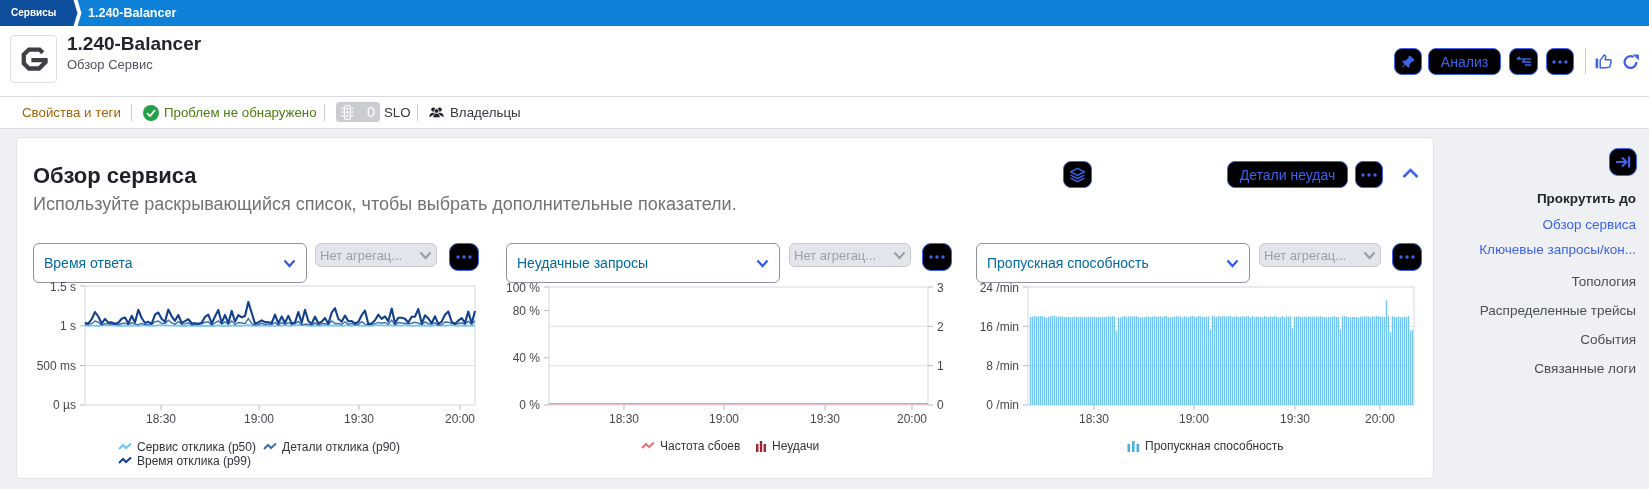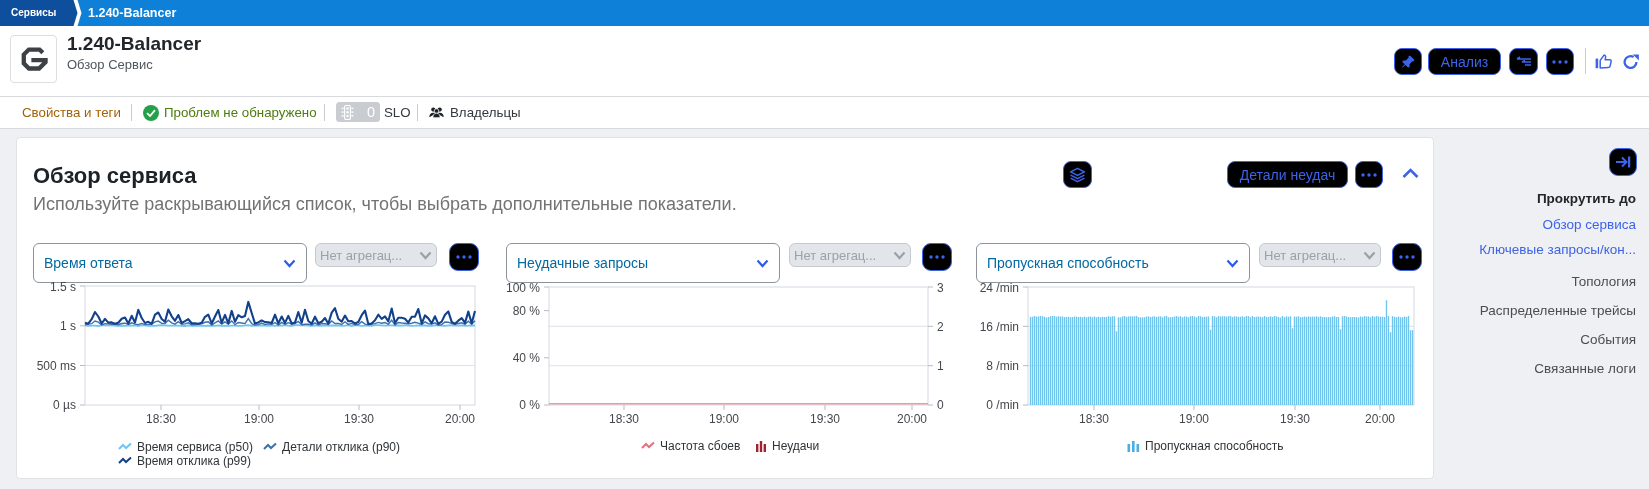--- a/index.html
+++ b/index.html
@@ -198,21 +198,21 @@
  <text class="axis" x="440" y="141" text-anchor="middle">20:00</text>
  <path d="M65.0,43.4 L68.3,43.9 L71.7,43.6 L75.0,43.6 L78.3,44.0 L81.7,43.2 L85.0,43.3 L88.3,43.4 L91.7,43.3 L95.0,43.5 L98.3,43.9 L101.7,43.5 L105.0,43.8 L108.3,43.5 L111.7,43.7 L115.0,43.3 L118.3,44.0 L121.7,43.2 L125.0,43.3 L128.3,43.8 L131.7,43.7 L135.0,43.9 L138.3,43.4 L141.7,43.2 L145.0,43.3 L148.3,43.6 L151.7,43.6 L155.0,43.6 L158.3,43.7 L161.7,43.9 L165.0,44.0 L168.3,43.3 L171.7,43.9 L175.0,43.9 L178.3,43.9 L181.7,43.6 L185.0,43.8 L188.3,43.6 L191.7,43.8 L195.0,43.8 L198.3,43.3 L201.7,43.8 L205.0,43.6 L208.3,43.8 L211.7,43.6 L215.0,43.7 L218.3,43.8 L221.7,43.8 L225.0,43.3 L228.3,43.2 L231.7,43.9 L235.0,43.7 L238.3,43.4 L241.7,43.5 L245.0,43.7 L248.3,43.9 L251.7,43.3 L255.0,43.8 L258.3,43.3 L261.7,43.7 L265.0,43.2 L268.3,43.7 L271.7,43.9 L275.0,43.2 L278.3,43.2 L281.7,43.3 L285.0,43.2 L288.3,43.5 L291.7,43.9 L295.0,43.5 L298.3,43.6 L301.7,43.9 L305.0,43.4 L308.3,43.6 L311.7,43.3 L315.0,43.5 L318.3,43.3 L321.7,43.8 L325.0,43.7 L328.3,43.2 L331.7,44.0 L335.0,43.2 L338.3,43.4 L341.7,43.8 L345.0,43.7 L348.3,43.7 L351.7,43.8 L355.0,43.2 L358.3,43.2 L361.7,43.4 L365.0,43.7 L368.3,43.4 L371.7,43.4 L375.0,43.5 L378.3,43.4 L381.7,43.7 L385.0,43.2 L388.3,43.5 L391.7,43.8 L395.0,43.6 L398.3,43.3 L401.7,43.5 L405.0,43.5 L408.3,43.8 L411.7,43.9 L415.0,43.4 L418.3,43.4 L421.7,43.6 L425.0,43.9 L428.3,43.3 L431.7,43.3 L435.0,43.6 L438.3,43.6 L441.7,43.4 L445.0,43.8 L448.3,43.7 L451.7,43.4 L455.0,43.7" fill="none" stroke="#6ec6f0" stroke-width="1.8"></path>
  <path d="M65.0,42.7 L68.3,42.1 L71.7,41.7 L75.0,39.0 L78.3,40.1 L81.7,43.0 L85.0,41.7 L88.3,41.9 L91.7,42.2 L95.0,42.1 L98.3,42.7 L101.7,41.5 L105.0,41.2 L108.3,42.4 L111.7,40.8 L115.0,42.1 L118.3,42.6 L121.7,41.4 L125.0,42.6 L128.3,42.4 L131.7,42.1 L135.0,39.9 L138.3,39.1 L141.7,41.4 L145.0,41.5 L148.3,38.2 L151.7,40.9 L155.0,42.1 L158.3,39.6 L161.7,42.3 L165.0,41.9 L168.3,40.8 L171.7,42.8 L175.0,42.6 L178.3,42.2 L181.7,41.9 L185.0,40.3 L188.3,39.8 L191.7,43.0 L195.0,40.9 L198.3,38.9 L201.7,42.2 L205.0,39.9 L208.3,42.2 L211.7,38.9 L215.0,42.6 L218.3,40.5 L221.7,41.0 L225.0,41.6 L228.3,36.5 L231.7,41.7 L235.0,43.1 L238.3,42.6 L241.7,41.1 L245.0,42.6 L248.3,41.9 L251.7,42.5 L255.0,40.5 L258.3,43.0 L261.7,40.4 L265.0,42.4 L268.3,40.7 L271.7,42.2 L275.0,41.7 L278.3,39.5 L281.7,42.8 L285.0,42.3 L288.3,42.1 L291.7,43.0 L295.0,40.9 L298.3,42.9 L301.7,41.7 L305.0,41.6 L308.3,42.5 L311.7,38.9 L315.0,41.5 L318.3,41.4 L321.7,42.5 L325.0,39.8 L328.3,42.4 L331.7,41.4 L335.0,42.8 L338.3,42.5 L341.7,39.7 L345.0,42.1 L348.3,42.9 L351.7,42.0 L355.0,41.6 L358.3,40.4 L361.7,41.3 L365.0,40.5 L368.3,42.3 L371.7,38.1 L375.0,43.1 L378.3,40.5 L381.7,41.0 L385.0,41.3 L388.3,41.8 L391.7,41.2 L395.0,40.3 L398.3,41.1 L401.7,42.5 L405.0,39.9 L408.3,41.7 L411.7,42.1 L415.0,40.9 L418.3,43.2 L421.7,42.6 L425.0,40.0 L428.3,40.2 L431.7,41.5 L435.0,42.3 L438.3,41.5 L441.7,40.8 L445.0,42.3 L448.3,39.3 L451.7,42.3 L455.0,38.8" fill="none" stroke="#3e6fae" stroke-width="1.4"></path>
  <path d="M65.0,40.7 L68.3,41.7 L71.7,37.2 L75.0,30.0 L78.3,34.5 L81.7,41.5 L85.0,36.9 L88.3,40.6 L91.7,40.4 L95.0,41.7 L98.3,40.8 L101.7,36.8 L105.0,35.6 L108.3,41.6 L111.7,33.8 L115.0,40.6 L118.3,27.8 L121.7,36.0 L125.0,41.0 L128.3,39.8 L131.7,41.8 L135.0,32.6 L138.3,30.5 L141.7,37.0 L145.0,39.8 L148.3,27.5 L151.7,34.3 L155.0,38.8 L158.3,33.0 L161.7,41.0 L165.0,39.2 L168.3,37.2 L171.7,41.2 L175.0,41.3 L178.3,41.7 L181.7,40.7 L185.0,34.8 L188.3,32.6 L191.7,41.5 L195.0,34.5 L198.3,28.0 L201.7,40.9 L205.0,32.9 L208.3,41.4 L211.7,28.9 L215.0,39.8 L218.3,33.2 L221.7,35.3 L225.0,34.1 L228.3,19.9 L231.7,31.0 L235.0,41.6 L238.3,40.4 L241.7,38.4 L245.0,40.1 L248.3,40.2 L251.7,41.0 L255.0,32.7 L258.3,41.4 L261.7,34.5 L265.0,40.9 L268.3,33.9 L271.7,41.5 L275.0,40.6 L278.3,30.0 L281.7,40.8 L285.0,27.8 L288.3,39.0 L291.7,41.8 L295.0,34.7 L298.3,41.3 L301.7,39.8 L305.0,36.0 L308.3,41.7 L311.7,30.6 L315.0,26.2 L318.3,36.7 L321.7,39.7 L325.0,33.6 L328.3,39.3 L331.7,39.1 L335.0,41.5 L338.3,40.0 L341.7,33.2 L345.0,28.6 L348.3,41.9 L351.7,41.6 L355.0,38.3 L358.3,32.7 L361.7,36.8 L365.0,34.4 L368.3,39.3 L371.7,26.6 L375.0,41.2 L378.3,35.8 L381.7,35.8 L385.0,36.7 L388.3,40.6 L391.7,34.7 L395.0,34.6 L398.3,27.0 L401.7,41.6 L405.0,33.4 L408.3,36.4 L411.7,41.3 L415.0,34.3 L418.3,41.8 L421.7,39.6 L425.0,32.8 L428.3,29.4 L431.7,39.8 L435.0,41.8 L438.3,38.7 L441.7,36.1 L445.0,40.9 L448.3,29.6 L451.7,41.2 L455.0,29.0" fill="none" stroke="#12418c" stroke-width="2.1" stroke-linejoin="round"></path>
 </svg>
 
 <div class="leg" style="left:118px;top:440px">
       <svg width="14" height="10" viewBox="0 0 14 10">
         <path d="M1,7 L5,3 L8,6 L13,1.5" fill="none" stroke="#6ec6f0" stroke-width="2"></path>
       </svg>
-      <span>Время сервиса (p50)</span>
+      <span>Сервис отклика (p50)</span>
     </div>
 <div class="leg" style="left:263px;top:440px">
       <svg width="14" height="10" viewBox="0 0 14 10">
         <path d="M1,7 L5,3 L8,6 L13,1.5" fill="none" stroke="#3e6fae" stroke-width="2"></path>
       </svg>
       <span>Детали отклика (p90)</span>
     </div>
 <div class="leg" style="left:118px;top:454px">
       <svg width="14" height="10" viewBox="0 0 14 10">
         <path d="M1,7 L5,3 L8,6 L13,1.5" fill="none" stroke="#12418c" stroke-width="2"></path>

